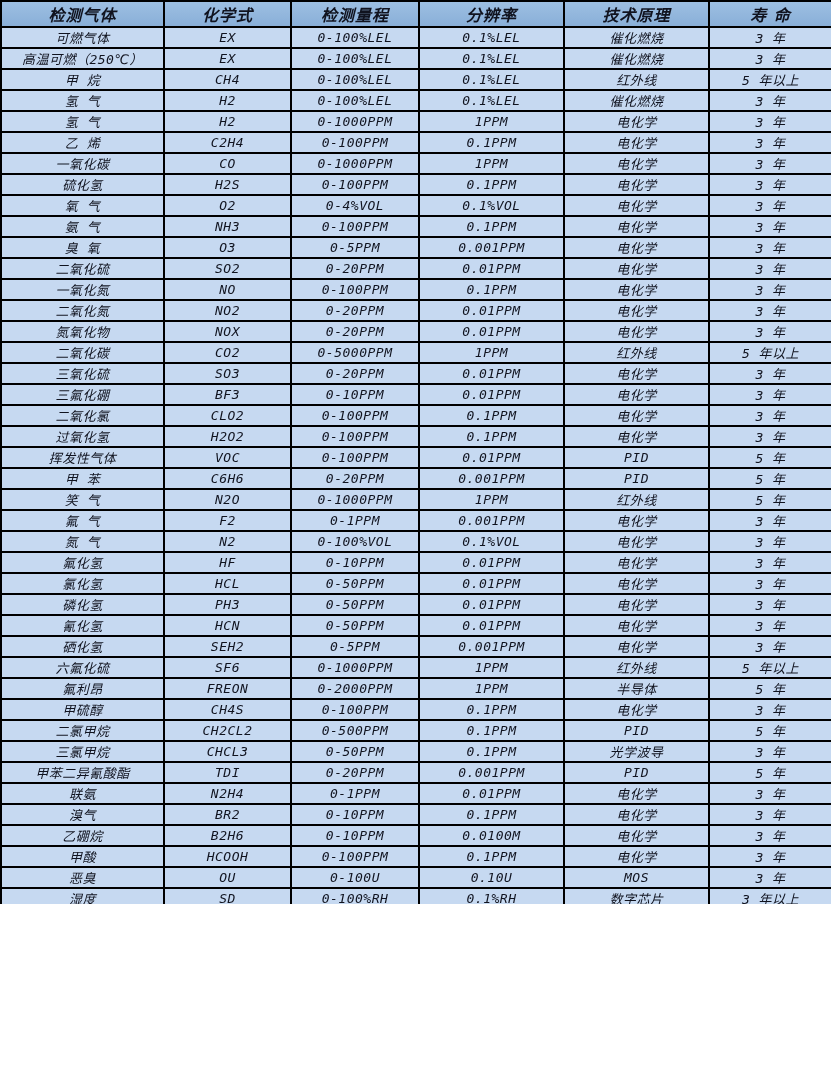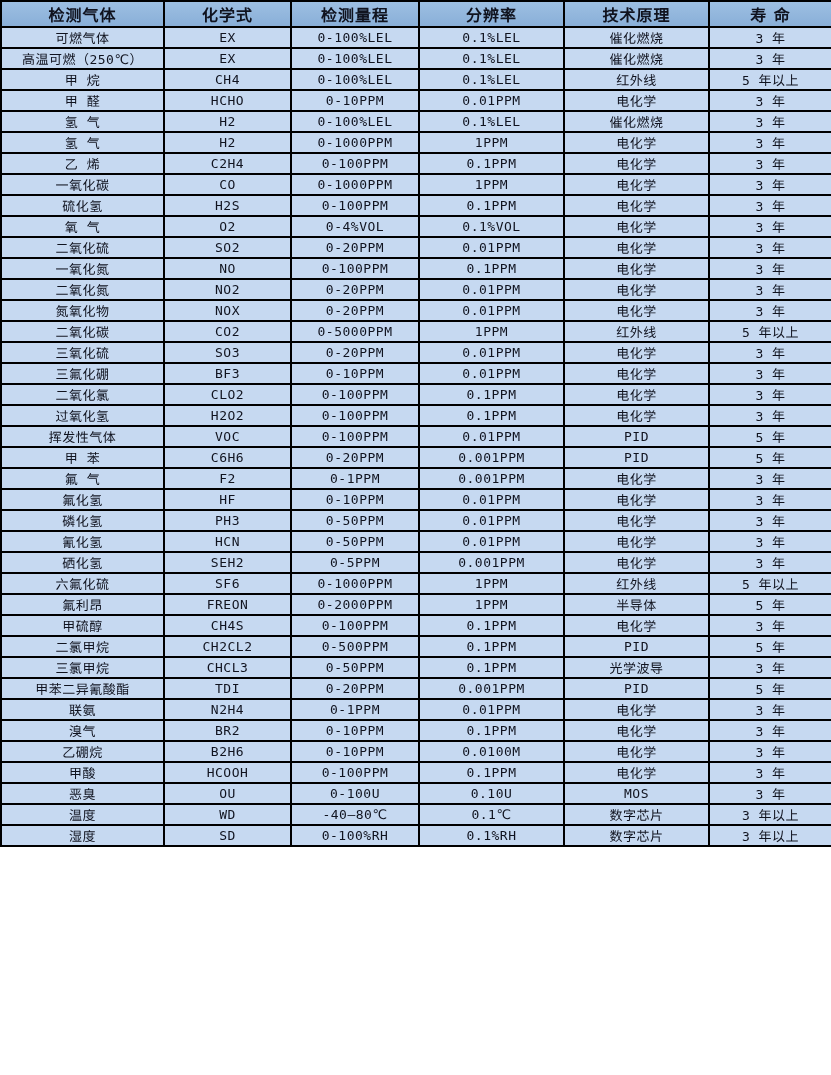--- a/index.html
+++ b/index.html
@@ -14,20 +14,21 @@
     margin:0;
     padding:0;
     background:var(--page-bg);
     font-family:"DejaVu Sans", sans-serif;
   }
   .page{
     width:831px;
     height:904px;
     background:var(--page-bg);
     overflow:hidden;
+    font-style:italic;
   }
   table.spec{
     border-collapse:collapse;
     table-layout:fixed;
     width:829px;
     margin:0 1px 0 0;
     color:var(--text-color);
   }
   table.spec th, table.spec td{
     border:2px solid var(--border-color);
@@ -95,28 +96,20 @@
         </tr>
         <tr>
           <td>甲 烷</td>
           <td>CH4</td>
           <td>0-100%LEL</td>
           <td>0.1%LEL</td>
           <td>红外线</td>
           <td>5 年以上</td>
         </tr>
         <tr>
-          <td>甲 醛</td>
-          <td>HCHO</td>
-          <td>0-10PPM</td>
-          <td>0.01PPM</td>
-          <td>电化学</td>
-          <td>3 年</td>
-        </tr>
-        <tr>
           <td>氢 气</td>
           <td>H2</td>
           <td>0-100%LEL</td>
           <td>0.1%LEL</td>
           <td>催化燃烧</td>
           <td>3 年</td>
         </tr>
         <tr>
           <td>氢 气</td>
           <td>H2</td>
@@ -151,20 +144,36 @@
         </tr>
         <tr>
           <td>氧 气</td>
           <td>O2</td>
           <td>0-4%VOL</td>
           <td>0.1%VOL</td>
           <td>电化学</td>
           <td>3 年</td>
         </tr>
         <tr>
+          <td>氨 气</td>
+          <td>NH3</td>
+          <td>0-100PPM</td>
+          <td>0.1PPM</td>
+          <td>电化学</td>
+          <td>3 年</td>
+        </tr>
+        <tr>
+          <td>臭 氧</td>
+          <td>O3</td>
+          <td>0-5PPM</td>
+          <td>0.001PPM</td>
+          <td>电化学</td>
+          <td>3 年</td>
+        </tr>
+        <tr>
           <td>二氧化硫</td>
           <td>SO2</td>
           <td>0-20PPM</td>
           <td>0.01PPM</td>
           <td>电化学</td>
           <td>3 年</td>
         </tr>
         <tr>
           <td>一氧化氮</td>
           <td>NO</td>
@@ -236,34 +245,58 @@
           <td>0.01PPM</td>
           <td>PID</td>
           <td>5 年</td>
         </tr>
         <tr>
           <td>甲 苯</td>
           <td>C6H6</td>
           <td>0-20PPM</td>
           <td>0.001PPM</td>
           <td>PID</td>
+          <td>5 年</td>
+        </tr>
+        <tr>
+          <td>笑 气</td>
+          <td>N2O</td>
+          <td>0-1000PPM</td>
+          <td>1PPM</td>
+          <td>红外线</td>
           <td>5 年</td>
         </tr>
         <tr>
           <td>氟 气</td>
           <td>F2</td>
           <td>0-1PPM</td>
           <td>0.001PPM</td>
           <td>电化学</td>
           <td>3 年</td>
         </tr>
         <tr>
+          <td>氮 气</td>
+          <td>N2</td>
+          <td>0-100%VOL</td>
+          <td>0.1%VOL</td>
+          <td>电化学</td>
+          <td>3 年</td>
+        </tr>
+        <tr>
           <td>氟化氢</td>
           <td>HF</td>
           <td>0-10PPM</td>
+          <td>0.01PPM</td>
+          <td>电化学</td>
+          <td>3 年</td>
+        </tr>
+        <tr>
+          <td>氯化氢</td>
+          <td>HCL</td>
+          <td>0-50PPM</td>
           <td>0.01PPM</td>
           <td>电化学</td>
           <td>3 年</td>
         </tr>
         <tr>
           <td>磷化氢</td>
           <td>PH3</td>
           <td>0-50PPM</td>
           <td>0.01PPM</td>
           <td>电化学</td>
@@ -365,28 +398,20 @@
           <td>电化学</td>
           <td>3 年</td>
         </tr>
         <tr>
           <td>恶臭</td>
           <td>OU</td>
           <td>0-100U</td>
           <td>0.10U</td>
           <td>MOS</td>
           <td>3 年</td>
-        </tr>
-        <tr>
-          <td>温度</td>
-          <td>WD</td>
-          <td>-40—80℃</td>
-          <td>0.1℃</td>
-          <td>数字芯片</td>
-          <td>3 年以上</td>
         </tr>
         <tr>
           <td>湿度</td>
           <td>SD</td>
           <td>0-100%RH</td>
           <td>0.1%RH</td>
           <td>数字芯片</td>
           <td>3 年以上</td>
         </tr>
       </tbody>

